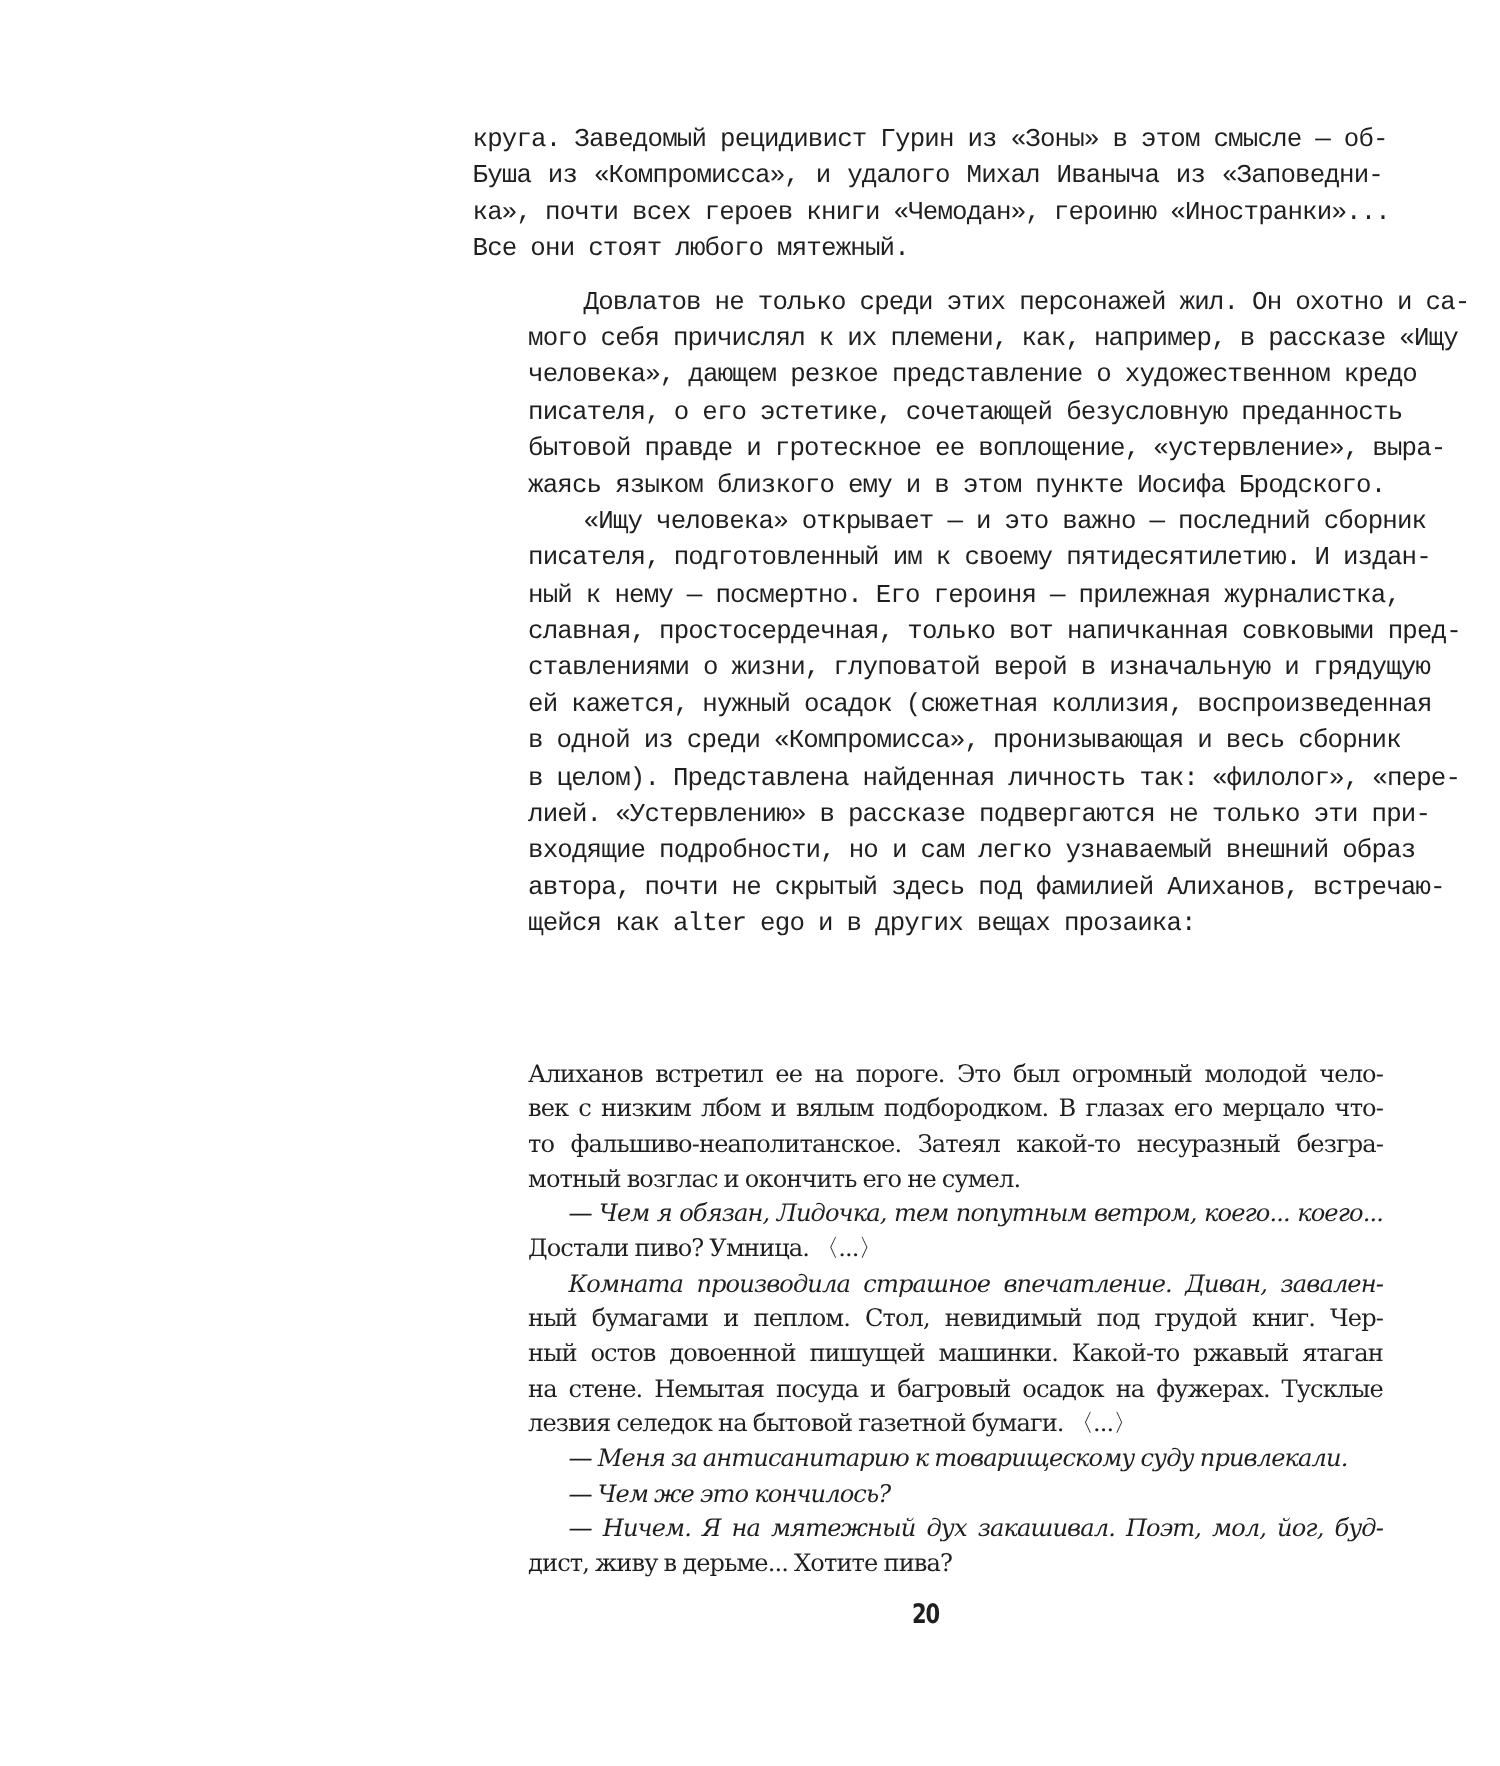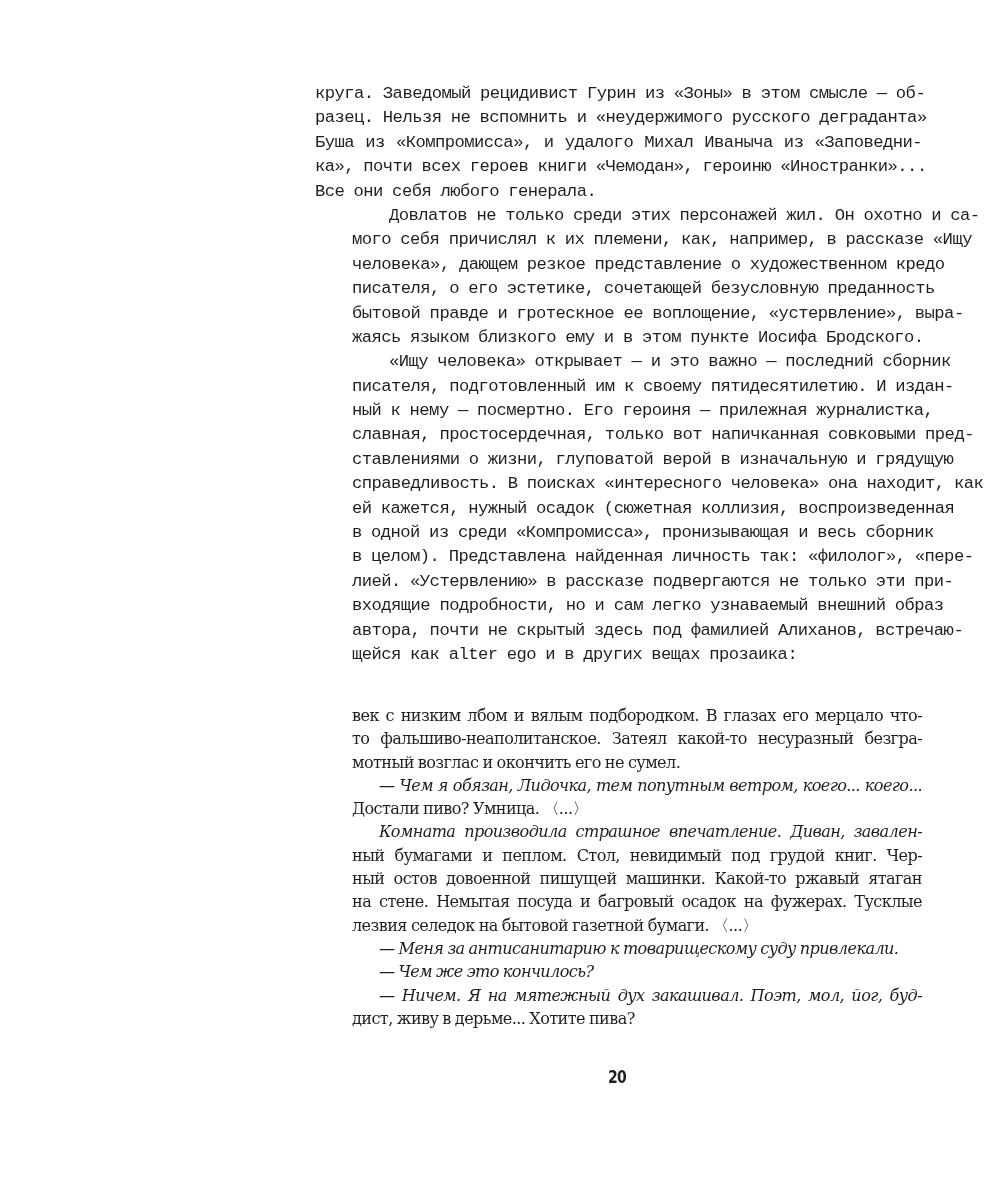--- a/index.html
+++ b/index.html
@@ -19,51 +19,50 @@
   .pagenum { position:absolute; top:1066px; left:597px; width:40px; text-align:center;
     font-family:"DejaVu Sans", sans-serif; font-size:18px; font-weight:bold;
     color:#1f1f1f; letter-spacing:-1px; transform:scaleX(0.78); }
 </style>
 </head>
 <body>
 
 <div class="page" id="body-text">
     <div class="p">
       <span class="line first">круга. Заведомый рецидивист Гурин из «Зоны» в этом смысле — об-</span>
-      <span class="line">разец. Нельзя не вспомнить и «неудержимого русского деграданта»</span>
       <span class="line">Буша из «Компромисса», и удалого Михал Иваныча из «Заповедни-</span>
       <span class="line">ка», почти всех героев книги «Чемодан», героиню «Иностранки»...</span>
-      <span class="line last">Все они себя любого генерала.</span>
+      <span class="line last">Все они стоят любого мятежный.</span>
     </div>
     <div class="p indent">
-      <span class="line first" style="padding-left: 37px;">Довлатов не только среди этих персонажей жил. Он охотно и са-</span>
+      <span class="line first" style="padding-left: 37px; margin-top: 11px;">Довлатов не только среди этих персонажей жил. Он охотно и са-</span>
       <span class="line">мого себя причислял к их племени, как, например, в рассказе «Ищу</span>
       <span class="line">человека», дающем резкое представление о художественном кредо</span>
       <span class="line">писателя, о его эстетике, сочетающей безусловную преданность</span>
       <span class="line">бытовой правде и гротескное ее воплощение, «устервление», выра-</span>
       <span class="line last">жаясь языком близкого ему и в этом пункте Иосифа Бродского.</span>
     </div>
     <div class="p indent">
       <span class="line first" style="padding-left: 37px;">«Ищу человека» открывает — и это важно — последний сборник</span>
       <span class="line">писателя, подготовленный им к своему пятидесятилетию. И издан-</span>
       <span class="line">ный к нему — посмертно. Его героиня — прилежная журналистка,</span>
       <span class="line">славная, простосердечная, только вот напичканная совковыми пред-</span>
       <span class="line">ставлениями о жизни, глуповатой верой в изначальную и грядущую</span>
-      <span class="line">справедливость. В поисках «интересного человека» она находит, как</span>
       <span class="line">ей кажется, нужный осадок (сюжетная коллизия, воспроизведенная</span>
       <span class="line">в одной из среди «Компромисса», пронизывающая и весь сборник</span>
       <span class="line">в целом). Представлена найденная личность так: «филолог», «пере-</span>
       <span class="line">лией. «Устервлению» в рассказе подвергаются не только эти при-</span>
       <span class="line">входящие подробности, но и сам легко узнаваемый внешний образ</span>
       <span class="line">автора, почти не скрытый здесь под фамилией Алиханов, встречаю-</span>
       <span class="line last">щейся как alter ego и в других вещах прозаика:</span>
     </div>
   </div>
 <div class="quote" id="block-quote">
     <div class="q">
+      <span class="line first">Алиханов встретил ее на пороге. Это был огромный молодой чело-</span>
       <span class="line">век с низким лбом и вялым подбородком. В глазах его мерцало что-</span>
       <span class="line">то фальшиво-неаполитанское. Затеял какой-то несуразный безгра-</span>
       <span class="line last">мотный возглас и окончить его не сумел.</span>
     </div>
     <div class="q indent">
       <span class="line first">—  Чем я обязан, Лидочка, тем попутным ветром, коего... коего...</span>
       <span class="line last">Достали пиво? Умница. 〈...〉</span>
     </div>
     <div class="q indent">
       <span class="line first">Комната производила страшное впечатление. Диван, завален-</span>

